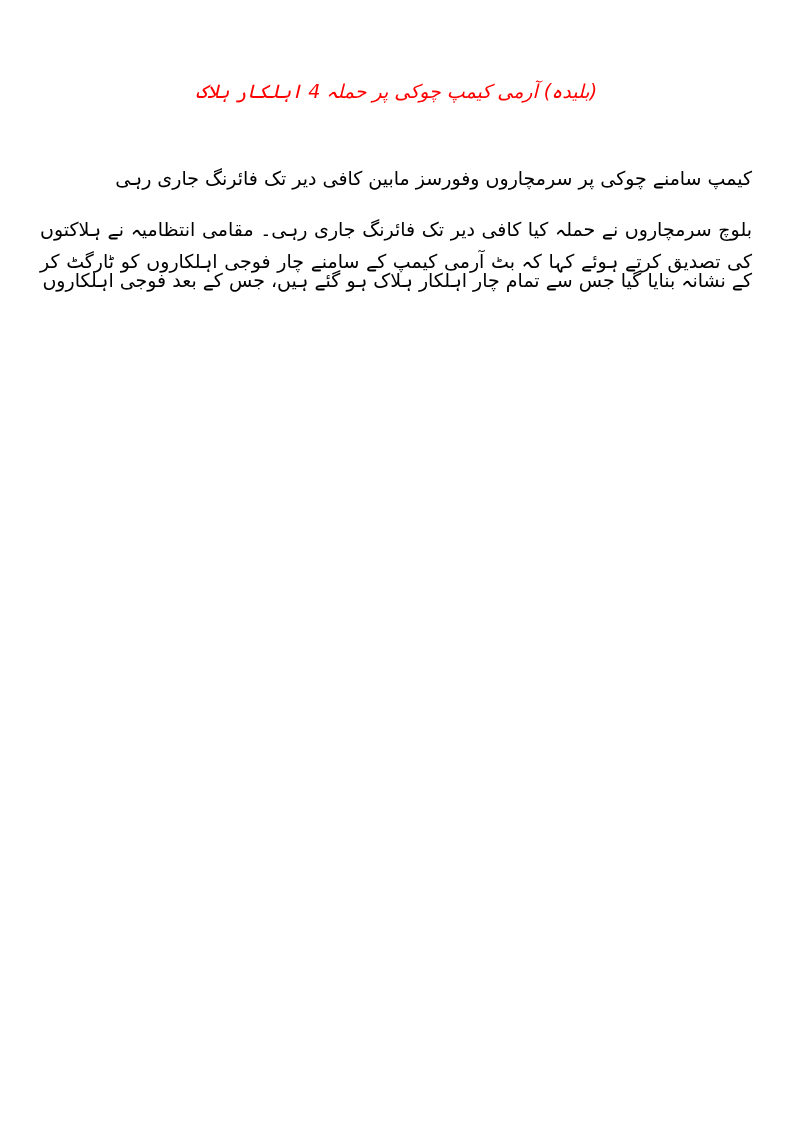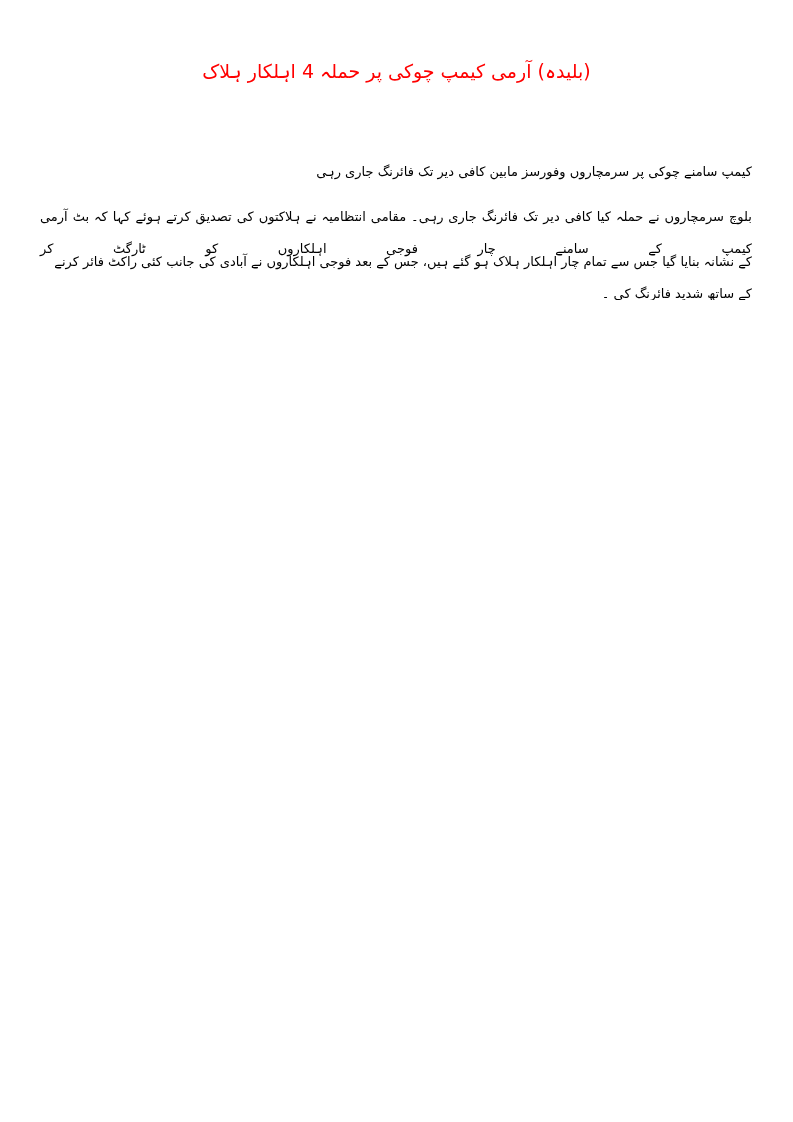--- a/index.html
+++ b/index.html
@@ -22,24 +22,25 @@
     inset: 0;
     width: 793px;
     height: 1122px;
     background: #ffffff;
     box-sizing: border-box;
   }
 
   
   .headline-block {
     position: absolute;
-    top: 44px;
+    top: 64px;
     left: 0;
     width: 793px;
     text-align: center;
+    font-style: italic;
   }
 
   .headline {
     display: inline-block;
     color: #ff0000;
     font-size: 19px;
     line-height: 28px;
     font-weight: 400;
     direction: rtl;
     unicode-bidi: isolate;
@@ -56,21 +57,21 @@
     width: 712px;
     direction: rtl;
     text-align: justify;
     color: #000000;
   }
 
   .body-line {
     direction: rtl;
     unicode-bidi: isolate;
     color: #000000;
-    font-size: 13px;
+    font-size: 19px;
     line-height: 32px;
     height: 32px;
     font-weight: 400;
     white-space: nowrap;
     overflow: visible;
     font-family: "DejaVu Sans", "Liberation Sans", sans-serif;
   }
 
   
   .body-line.line-lead {

